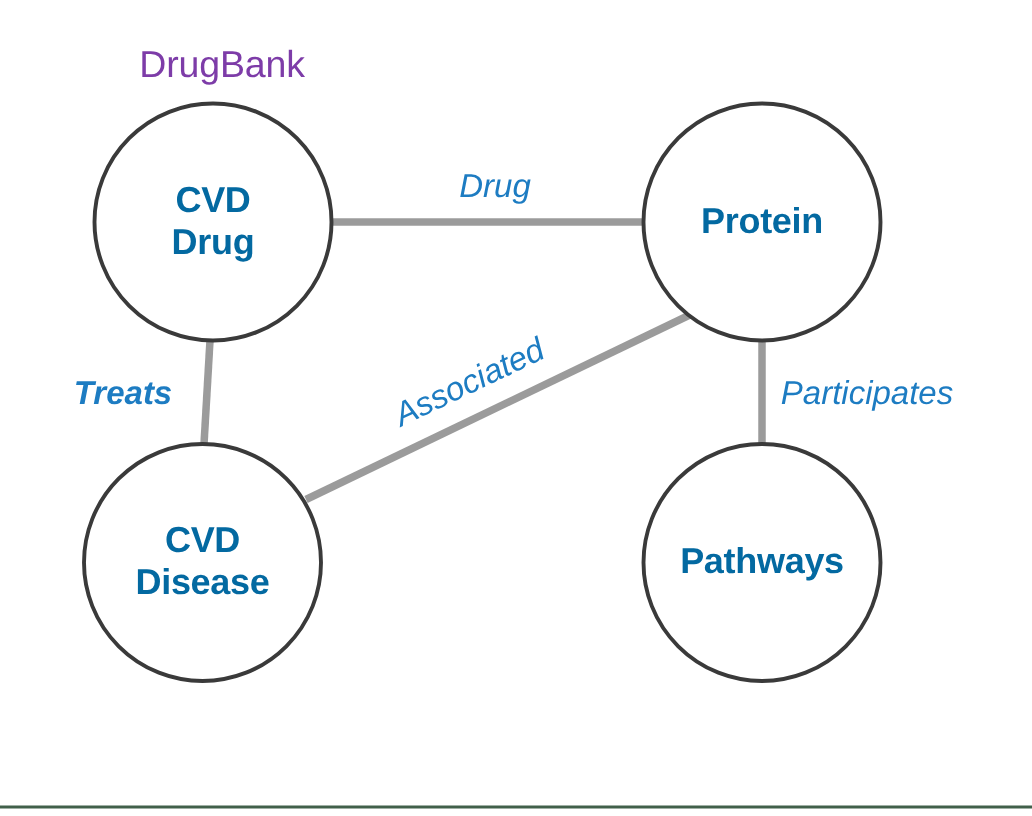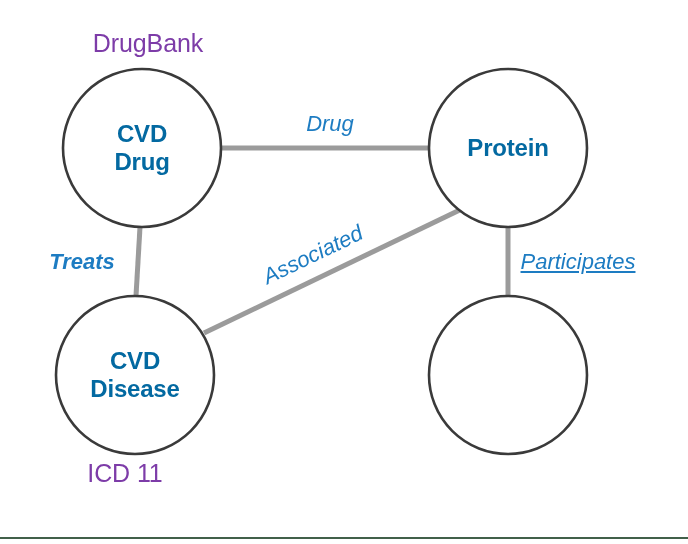--- a/index.html
+++ b/index.html
@@ -101,24 +101,24 @@
       <circle class="node-circle" cx="135" cy="375" r="79"></circle>
       <circle class="node-circle" cx="508" cy="375" r="79"></circle>
     </g>
   </svg>
 
   <div class="node-label" style="left:142px; top:148px;">CVD
 Drug</div>
   <div class="node-label" style="left:508px; top:148px;">Protein</div>
   <div class="node-label" style="left:135px; top:375px;">CVD
 Disease</div>
+  <div class="node-label" style="left:508px; top:375px;">Pathways</div>
 
   <div class="source-label" style="left:148px; top:43px;">DrugBank</div>
-  <div class="source-label" style="left:125px; top:473px;">ICD 11</div>
 
   <div class="edge-label centered" style="left:330px; top:124px;">Drug</div>
   <div class="edge-label centered" style="left:82px; top:262px;font-weight:bold;">Treats</div>
-  <div class="edge-label centered" style="left:578px; top:262px;text-decoration:underline;">Participates</div>
+  <div class="edge-label centered" style="left:578px; top:262px;">Participates</div>
   <div class="edge-label rotated" style="left:313px; top:255px;">Associated</div>
 
   <div id="bottom-rule" style="top:537px;"></div>
 
 </div>
 
 </body></html>

